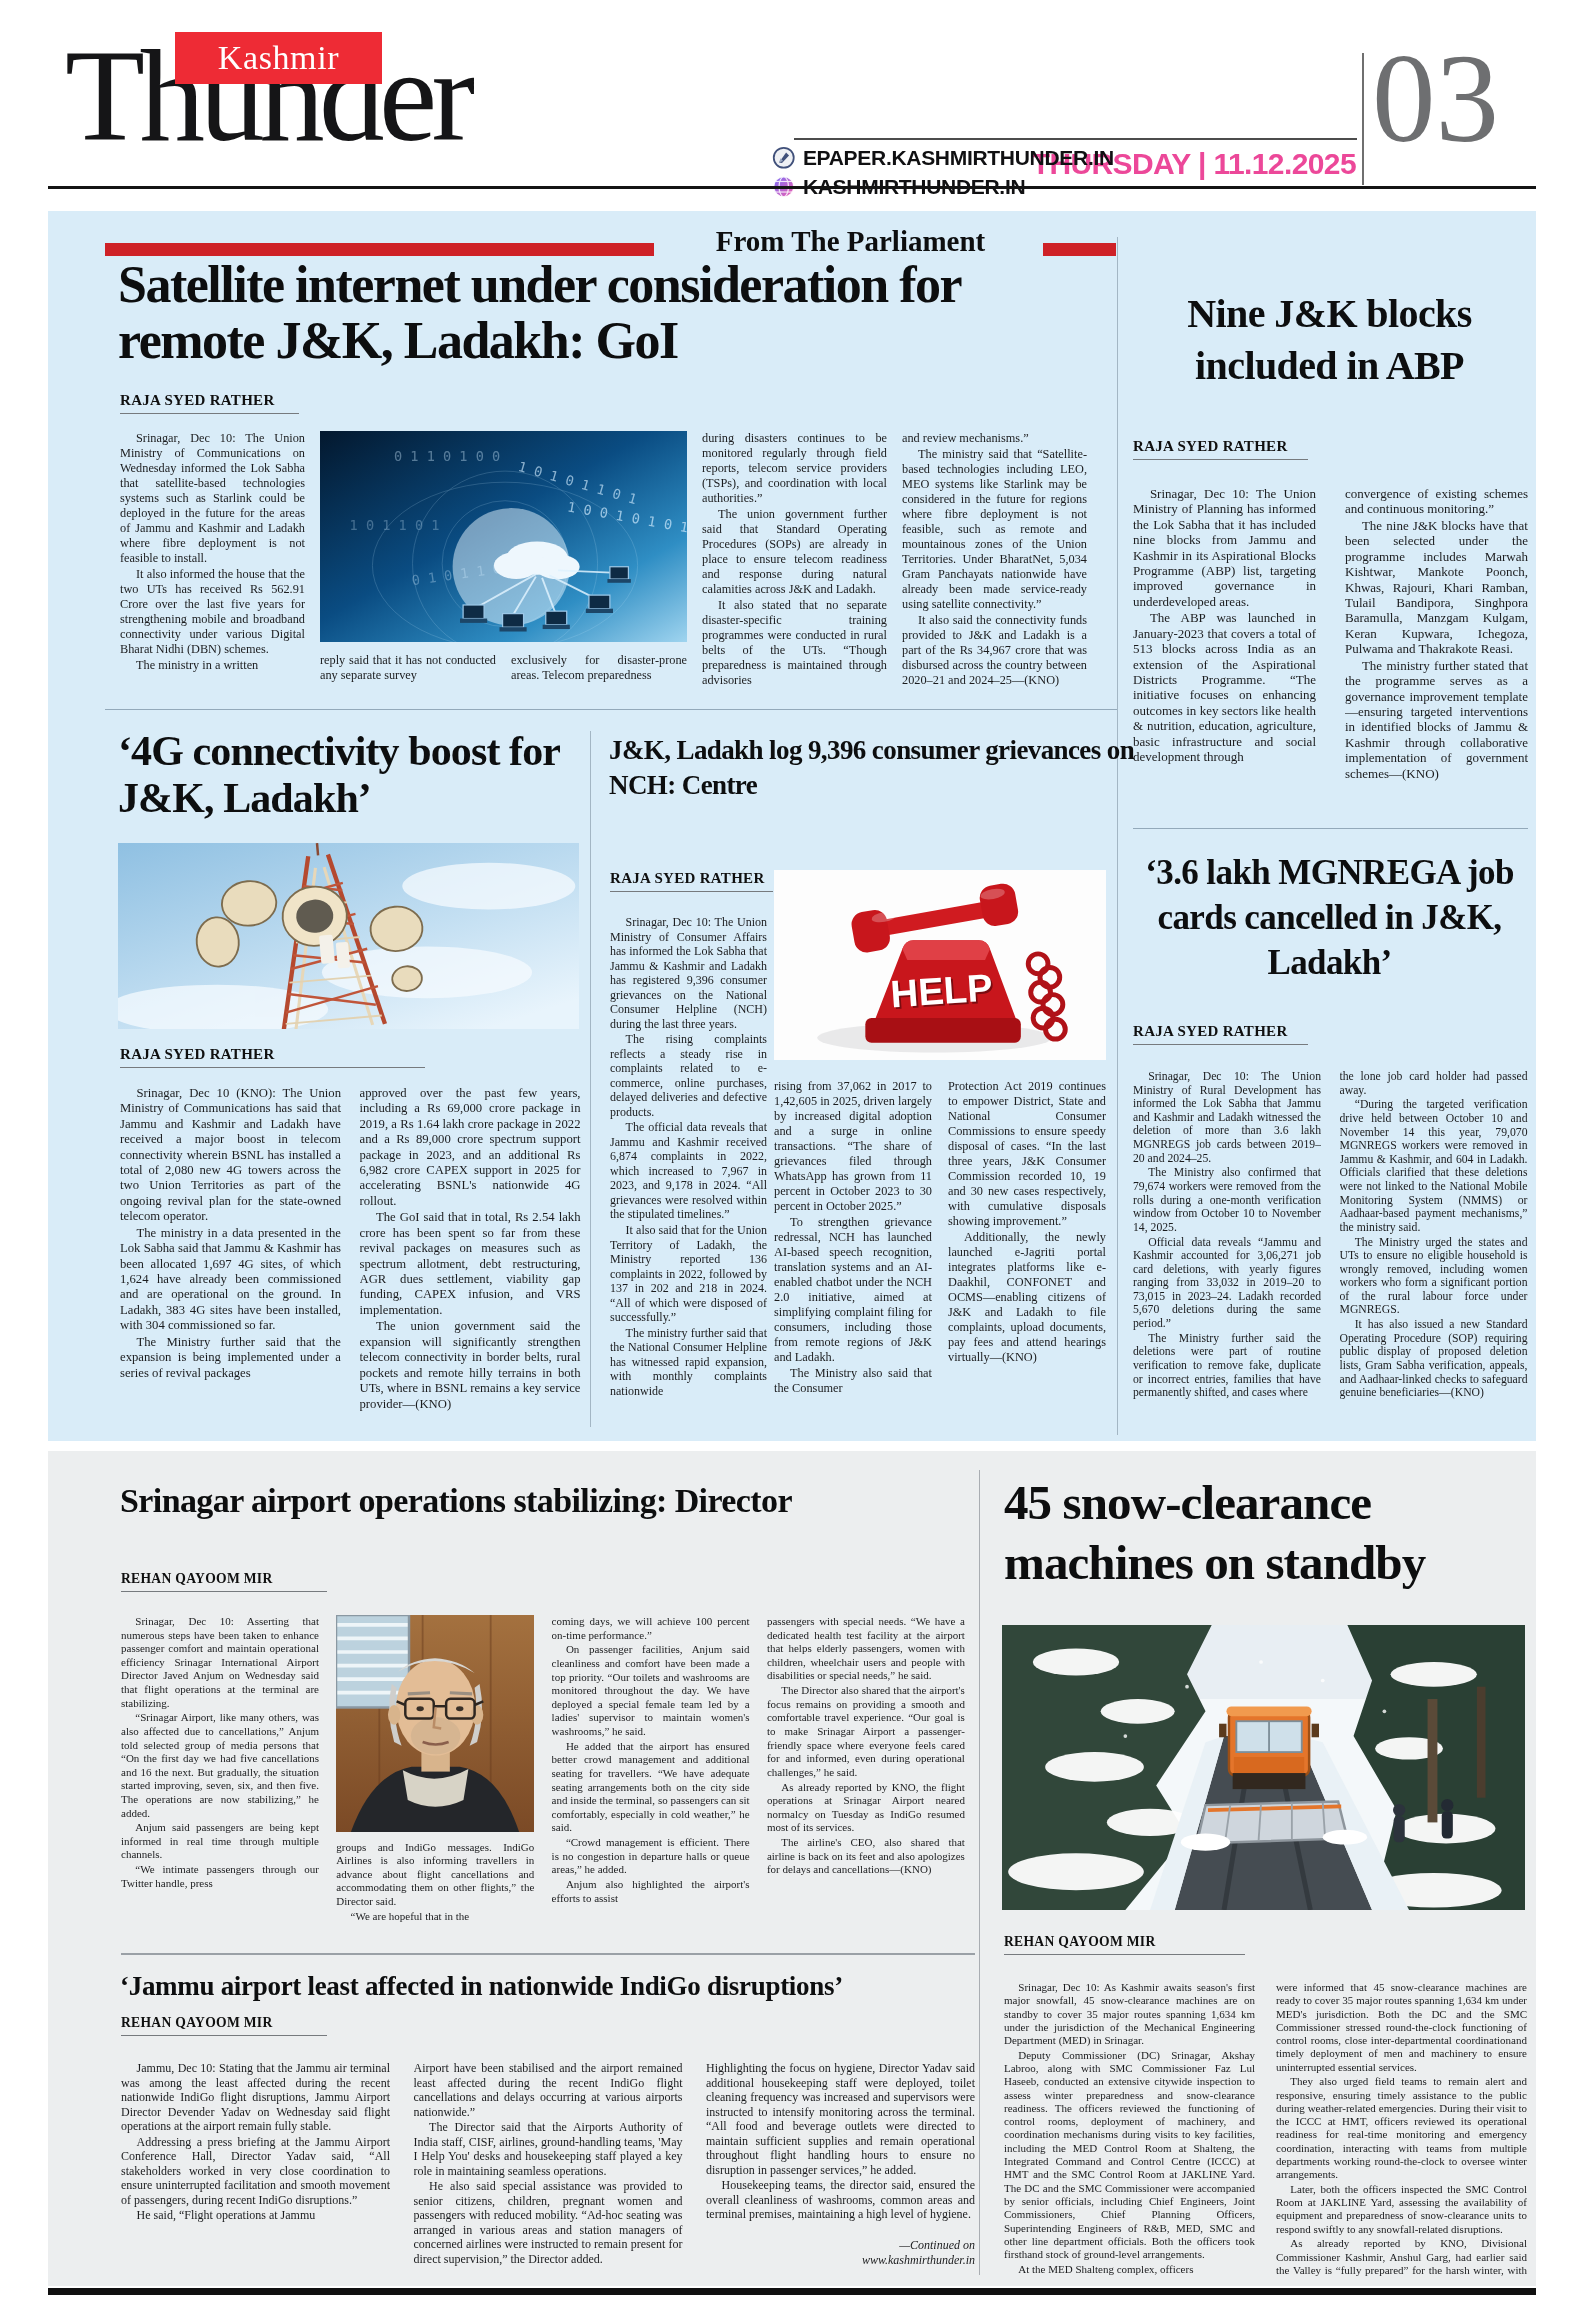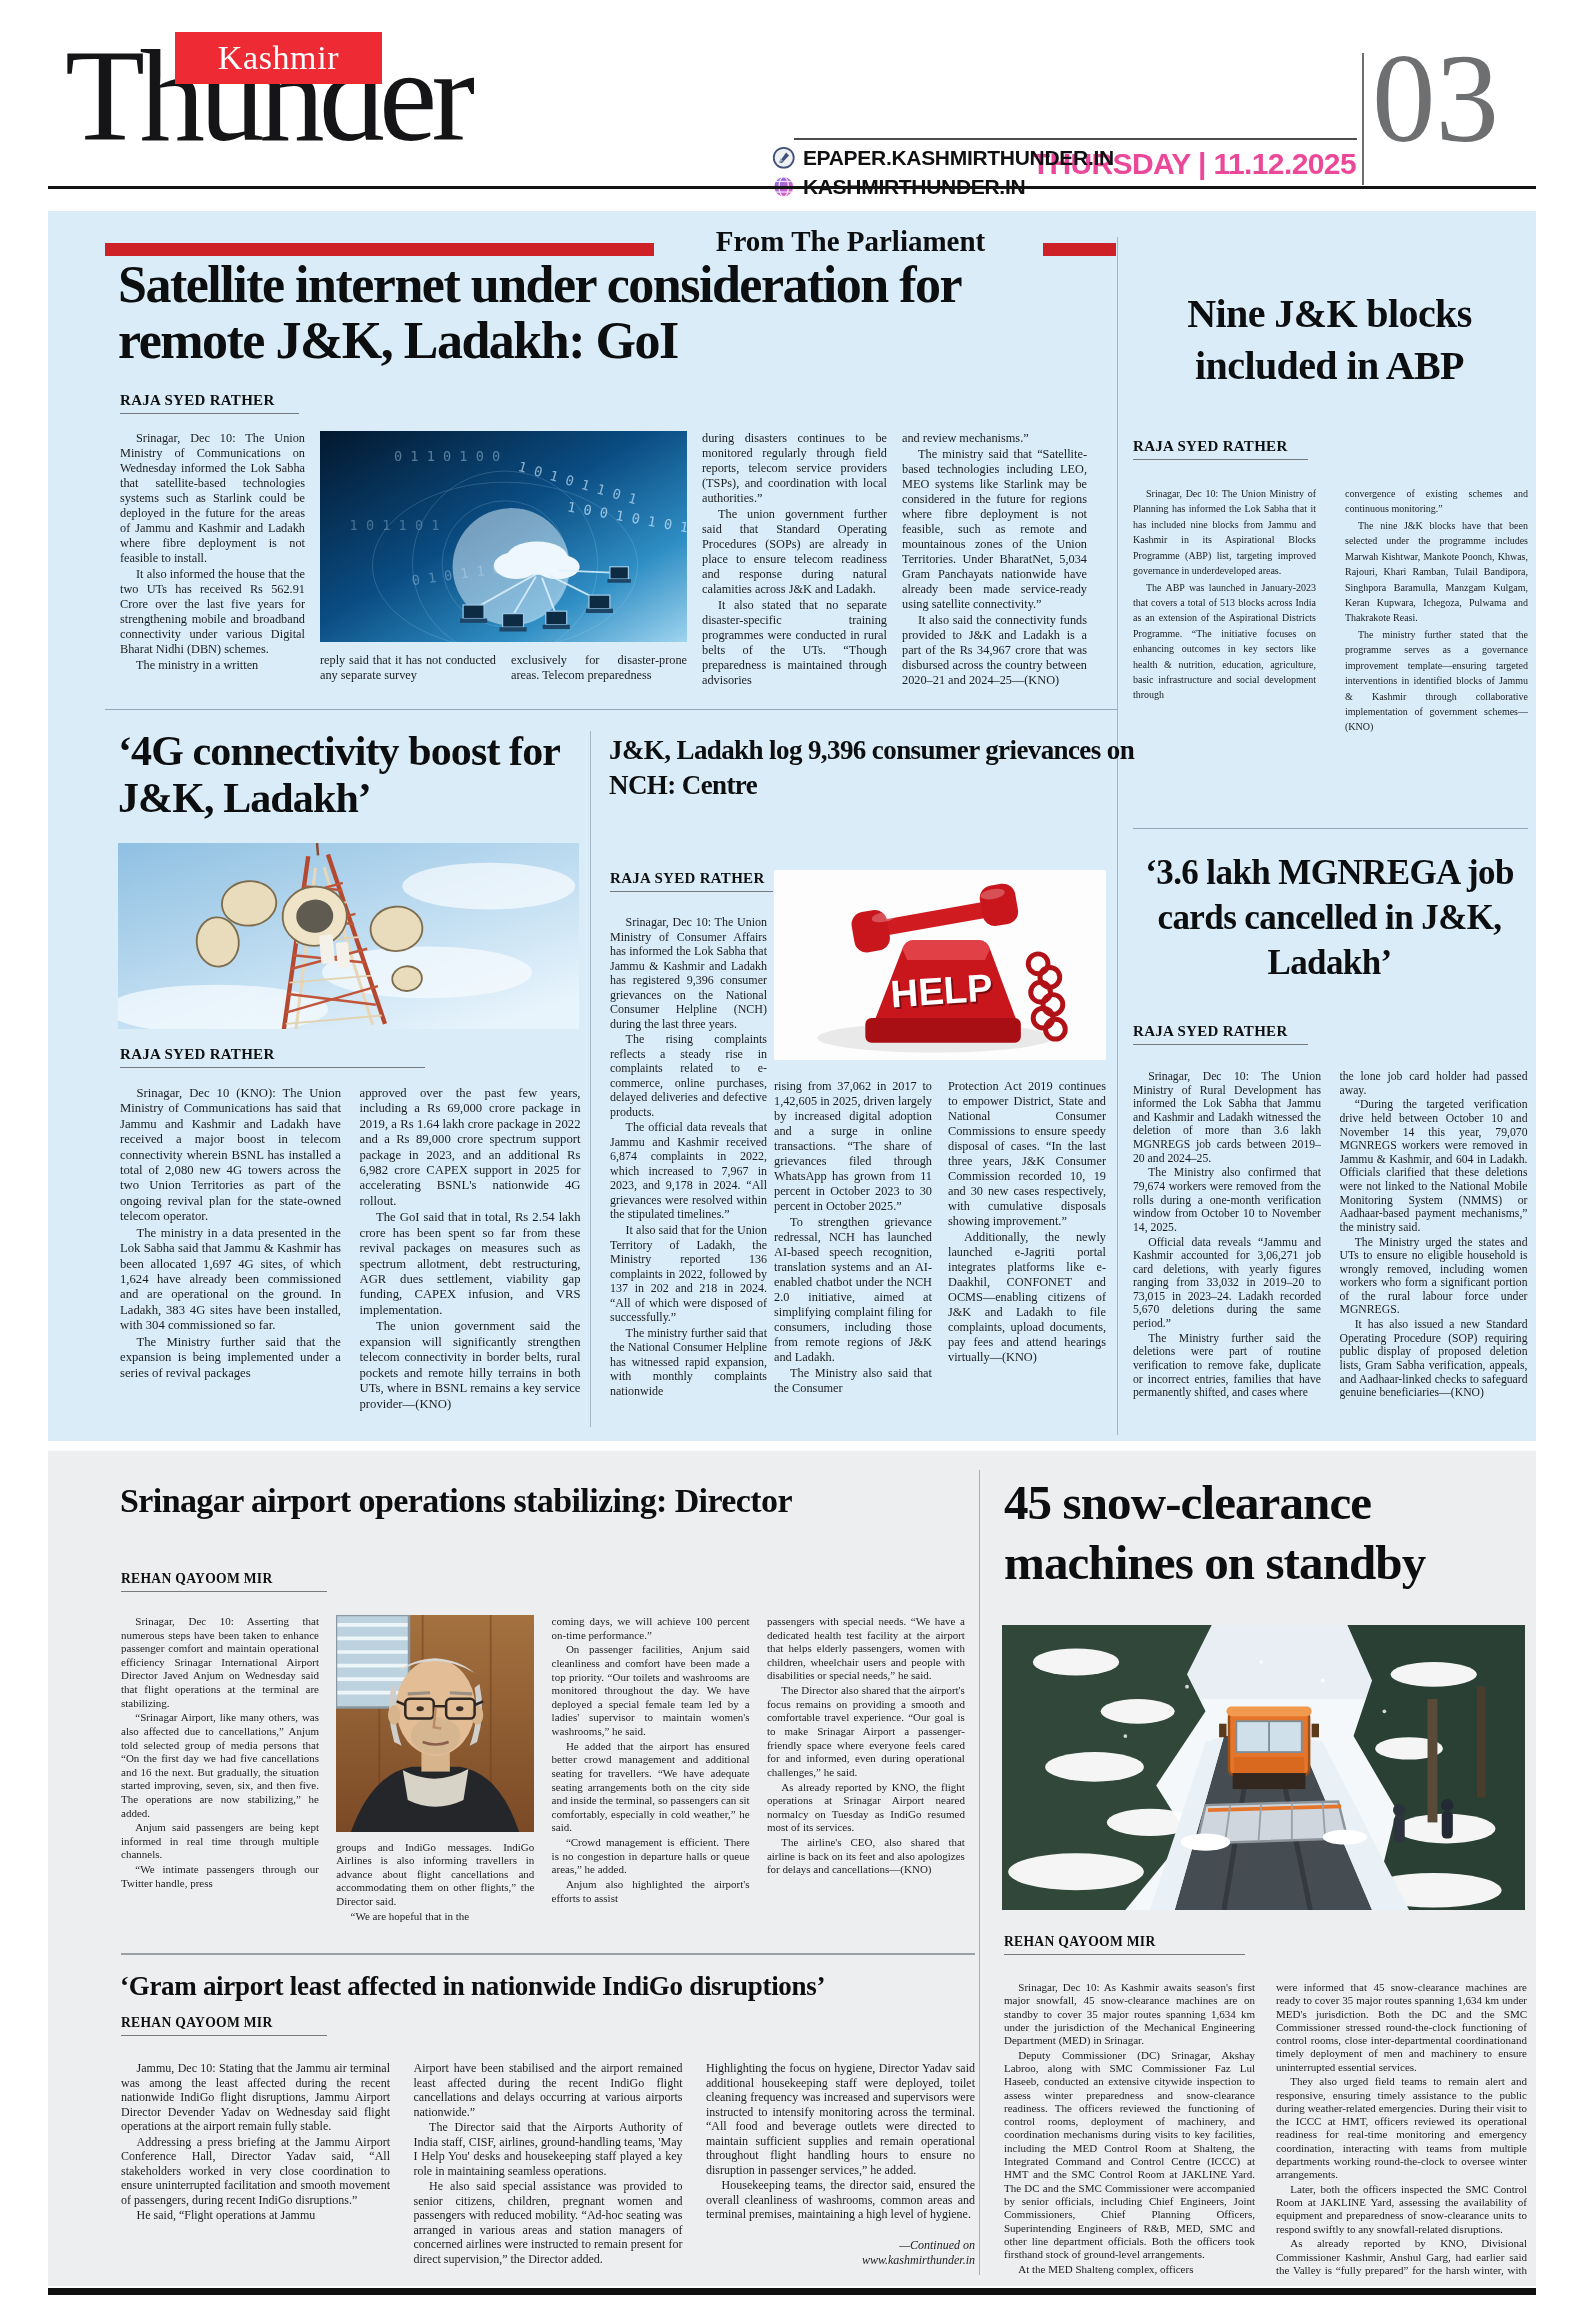--- a/index.html
+++ b/index.html
@@ -283,21 +283,21 @@
           <p>The Ministry also said that the Consumer</p>
         </div>
       <div class="bodycol" style="width:158px;height:349px;">
           <p class="cont">Protection Act 2019 continues to empower District, State and National Consumer Commissions to ensure speedy disposal of cases. “In the last three years, J&amp;K Consumer Commission recorded 10, 19 and 30 new cases respectively, with cumulative disposals showing improvement.”</p>
           <p>Additionally, the newly launched e-Jagriti portal integrates platforms like e-Daakhil, CONFONET and OCMS—enabling citizens of J&amp;K and Ladakh to file complaints, upload documents, pay fees and attend hearings virtually—(KNO)</p>
         </div>
     </div>
 
     <h2 class="abs hl" style="left:1084px;top:77px;width:395px;text-align:center;font-size:40px;line-height:1.3;letter-spacing:-0.6px;">Nine J&amp;K blocks included in ABP</h2>
     <div class="abs byline" style="left:1085px;top:227px;width:175px;">RAJA SYED RATHER</div>
-    <div class="abs cols" style="left:1085px;top:275px;width:395px;height:319px;gap:29px;font-size:10px;line-height:15.4px;">
+    <div class="abs cols" style="left:1085px;top:275px;width:395px;height:319px;gap:29px;font-size:13px;line-height:15.4px;">
       <div class="bodycol" style="width:188px;height:319px;">
           <p>Srinagar, Dec 10: The Union Ministry of Planning has informed the Lok Sabha that it has included nine blocks from Jammu and Kashmir in its Aspirational Blocks Programme (ABP) list, targeting improved governance in underdeveloped areas.</p>
           <p>The ABP was launched in January-2023 that covers a total of 513 blocks across India as an extension of the Aspirational Districts Programme. “The initiative focuses on enhancing outcomes in key sectors like health &amp; nutrition, education, agriculture, basic infrastructure and social development through</p>
         </div>
       <div class="bodycol" style="width:188px;height:319px;">
           <p class="cont">convergence of existing schemes and continuous monitoring.”</p>
           <p>The nine J&amp;K blocks have that been selected under the programme includes Marwah Kishtwar, Mankote Poonch, Khwas, Rajouri, Khari Ramban, Tulail Bandipora, Singhpora Baramulla, Manzgam Kulgam, Keran Kupwara, Ichegoza, Pulwama and Thakrakote Reasi.</p>
           <p>The ministry further stated that the programme serves as a governance improvement template—ensuring targeted interventions in identified blocks of Jammu &amp; Kashmir through collaborative implementation of government schemes—(KNO)</p>
         </div>
     </div>
@@ -398,21 +398,21 @@
         </div>
       <div class="bodycol" style="width:198px;height:327px;">
           <p class="cont">passengers with special needs. “We have a dedicated health test facility at the airport that helps elderly passengers, women with children, wheelchair users and people with disabilities or special needs,” he said.</p>
           <p>The Director also shared that the airport's focus remains on providing a smooth and comfortable travel experience. “Our goal is to make Srinagar Airport a passenger-friendly space where everyone feels cared for and informed, even during operational challenges,” he said.</p>
           <p>As already reported by KNO, the flight operations at Srinagar Airport neared normalcy on Tuesday as IndiGo resumed most of its services.</p>
           <p>The airline's CEO, also shared that airline is back on its feet and also apologizes for delays and cancellations—(KNO)</p>
         </div>
     </div>
     <div class="abs" style="left:73px;top:502px;width:854px;height:1.9px;background:#9aa0a6;"></div>
 
-    <h2 class="abs hl" style="left:72px;top:519px;width:854px;font-size:27px;letter-spacing:-0.3px;line-height:1.2;">‘Gram airport least affected in nationwide IndiGo disruptions’</h2>
+    <h2 class="abs hl" style="left:72px;top:519px;width:854px;font-size:27px;letter-spacing:-0.3px;line-height:1.2;">‘Jammu airport least affected in nationwide IndiGo disruptions’</h2>
     <div class="abs byline" style="left:73px;top:564px;width:206px;font-size:13.6px;">REHAN QAYOOM MIR</div>
     <div class="abs cols" style="left:73px;top:610px;width:854px;height:215px;gap:23.5px;font-size:12px;line-height:14.5px;">
       <div class="bodycol" style="width:269px;height:215px;">
           <p>Jammu, Dec 10: Stating that the Jammu air terminal was among the least affected during the recent nationwide IndiGo flight disruptions, Jammu Airport Director Devender Yadav on Wednesday said flight operations at the airport remain fully stable.</p>
           <p>Addressing a press briefing at the Jammu Airport Conference Hall, Director Yadav said, “All stakeholders worked in very close coordination to ensure uninterrupted facilitation and smooth movement of passengers, during recent IndiGo disruptions.”</p>
           <p>He said, “Flight operations at Jammu</p>
         </div>
       <div class="bodycol" style="width:269px;height:215px;">
           <p class="cont">Airport have been stabilised and the airport remained least affected during the recent IndiGo flight cancellations and delays occurring at various airports nationwide.”</p>
           <p>The Director said that the Airports Authority of India staff, CISF, airlines, ground-handling teams, 'May I Help You' desks and housekeeping staff played a key role in maintaining seamless operations.</p>

